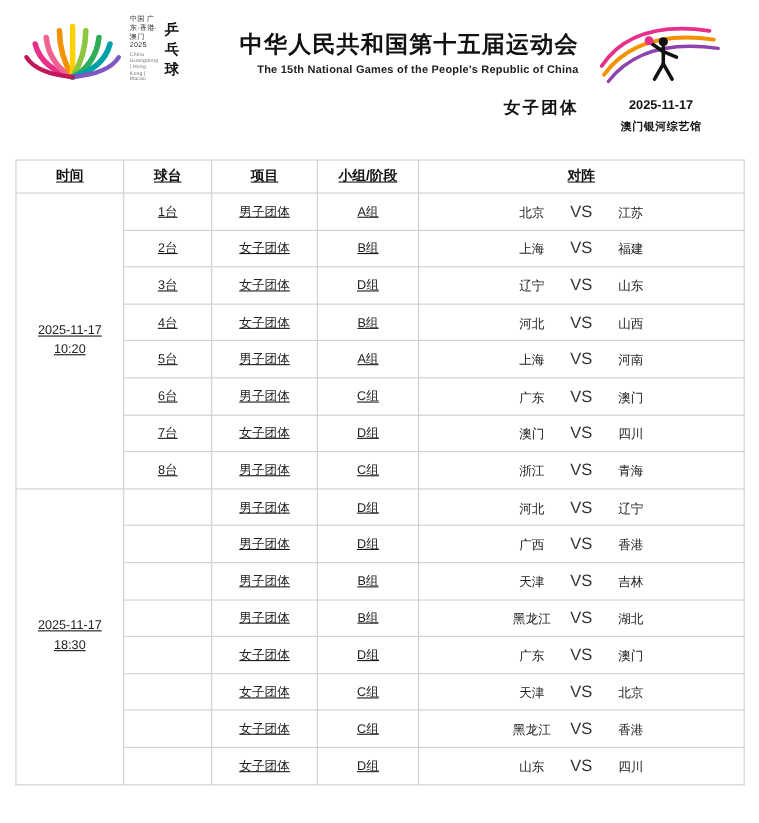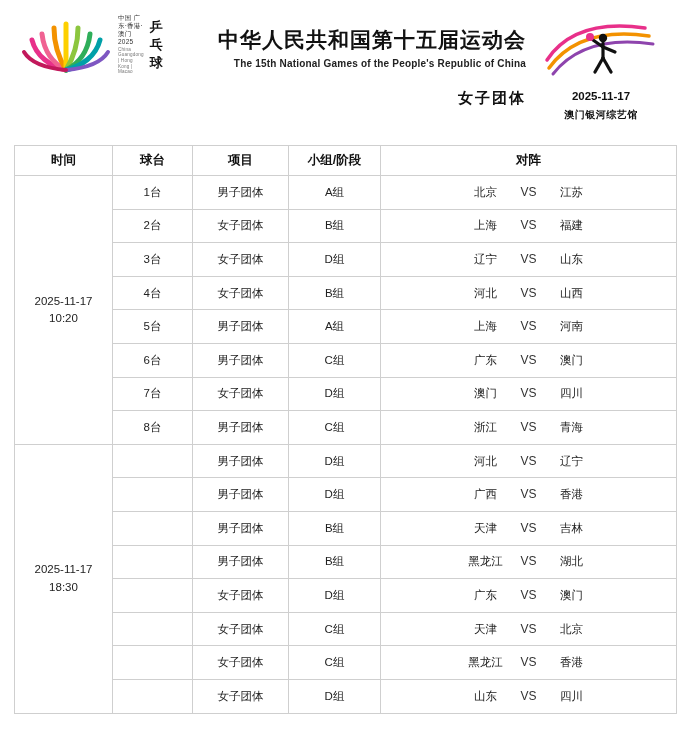--- a/index.html
+++ b/index.html
@@ -108,20 +108,21 @@
   }
 
   
   .table-wrap {
     padding: 0 14px;
   }
   table.sched {
     width: 662px;
     border-collapse: collapse;
     table-layout: fixed;
+    text-decoration: underline;
   }
   table.sched th, table.sched td {
     border: 1px solid #cfcfcf;
     text-align: center;
     vertical-align: middle;
     font-size: 11.5px;
     color: #222;
   }
   table.sched thead th {
     height: 30px;
@@ -146,21 +147,21 @@
     color: #222;
   }
   .match {
     display: inline-block;
     white-space: nowrap;
   }
   .match .team { display:inline-block; min-width: 42px; }
   .match .vs {
     display: inline-block;
     margin: 0 14px;
-    font-size: 12px;
+    font-size: 15px;
     color: #333;
   }
 </style>
 </head>
 <body>
 
 <div id="page">
 
   <div class="header">
 

